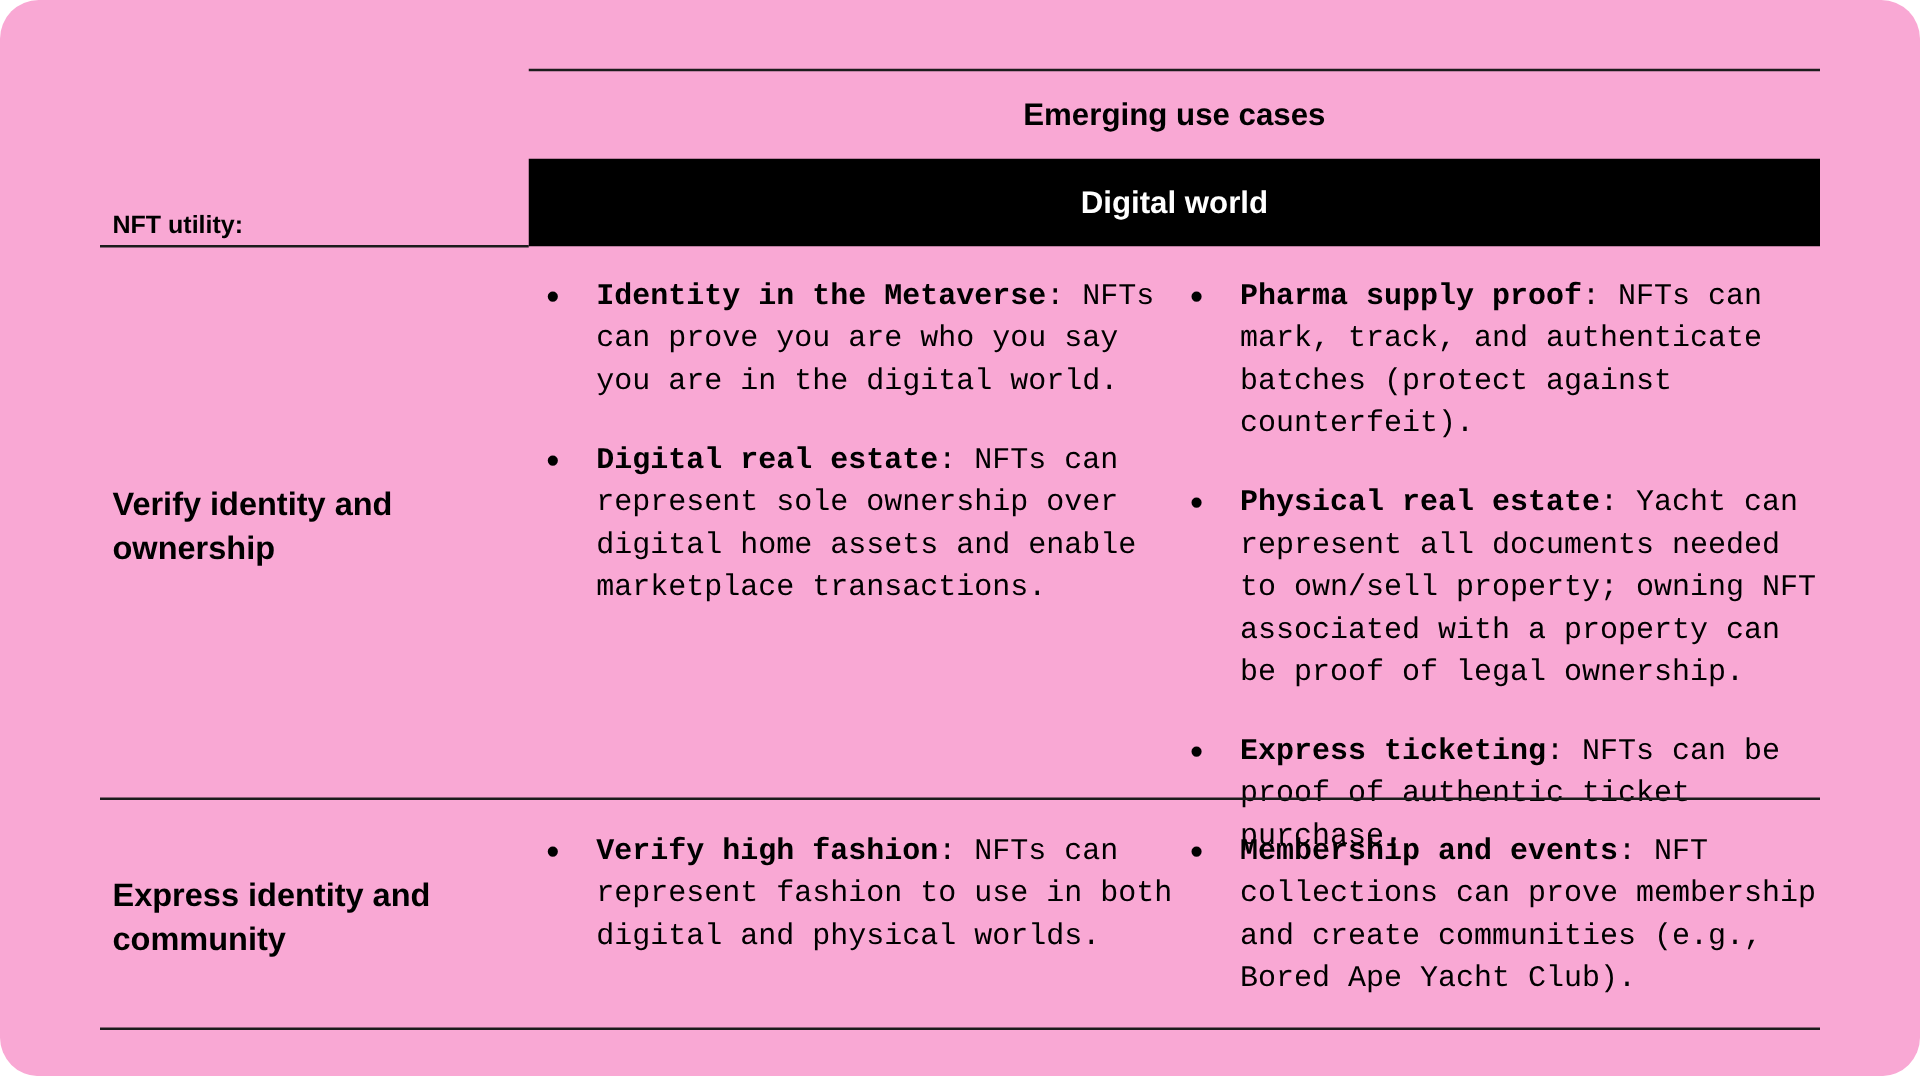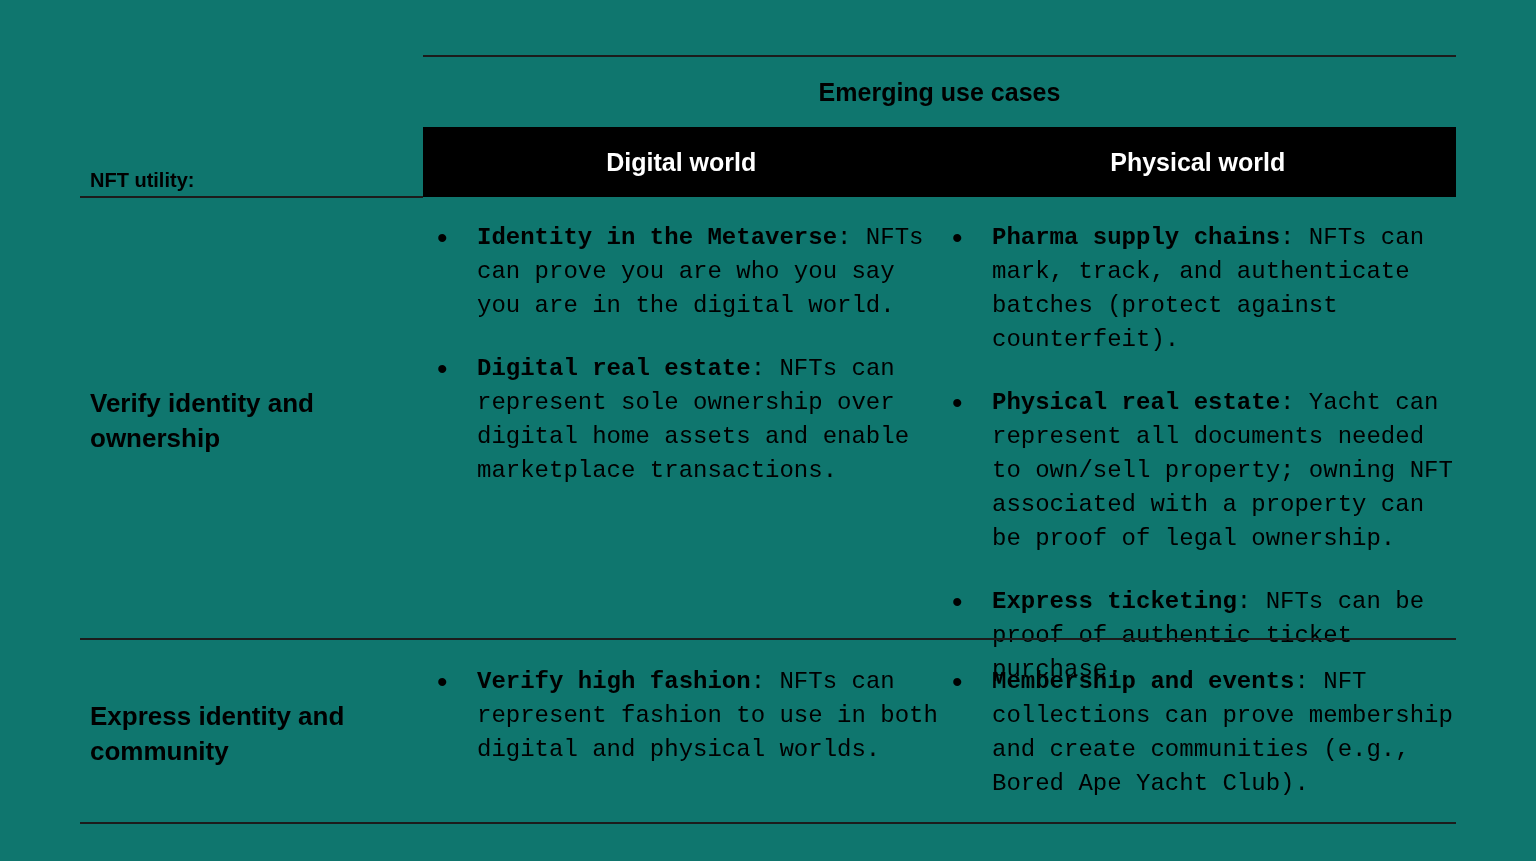--- a/index.html
+++ b/index.html
@@ -4,24 +4,25 @@
 <style>
   html, body {
     margin: 0;
     padding: 0;
     background: #ffffff;
   }
   .canvas {
     position: relative;
     width: 1536px;
     height: 861px;
-    background: #0f766e;
+    background: #f9a8d4;
     font-family: "Liberation Sans", sans-serif;
     color: #000000;
     overflow: hidden;
+    border-radius: 31px;
   }
   .rule {
     position: absolute;
     height: 2px;
     background: #1c1c1c;
   }
   .top-rule    { left: 423px; top: 55px;  width: 1033px; }
   .axis-rule   { left: 80px;  top: 196px; width: 343px;  }
   .mid-rule    { left: 80px;  top: 638px; width: 1376px; }
   .bottom-rule { left: 80px;  top: 822px; width: 1376px; }
@@ -85,21 +86,20 @@
 <body>
 
 <div class="canvas">
 
   <div class="rule top-rule"></div>
 
   <div class="group-title">Emerging use cases</div>
 
   <div class="header-bar">
     <div class="header-cell">Digital world</div>
-    <div class="header-cell">Physical world</div>
   </div>
 
   <div class="axis-label">NFT utility:</div>
   <div class="rule axis-rule"></div>
 
   <div class="row-label row1-label">Verify identity and ownership</div>
 
   <div class="bullet-list row1-digital">
     <div class="bullet-item">
       <span class="bullet">•</span>
@@ -107,21 +107,21 @@
     </div>
     <div class="bullet-item">
       <span class="bullet">•</span>
       <span class="item-text"><b>Digital real estate</b><span>: NFTs can represent sole ownership over digital home assets and enable marketplace transactions.</span></span>
     </div>
   </div>
 
   <div class="bullet-list row1-physical">
     <div class="bullet-item">
       <span class="bullet">•</span>
-      <span class="item-text"><b>Pharma supply chains</b><span>: NFTs can mark, track, and authenticate batches (protect against counterfeit).</span></span>
+      <span class="item-text"><b>Pharma supply proof</b><span>: NFTs can mark, track, and authenticate batches (protect against counterfeit).</span></span>
     </div>
     <div class="bullet-item">
       <span class="bullet">•</span>
       <span class="item-text"><b>Physical real estate</b><span>: Yacht can represent all documents needed to own/sell property; owning NFT associated with a property can be proof of legal ownership.</span></span>
     </div>
     <div class="bullet-item">
       <span class="bullet">•</span>
       <span class="item-text"><b>Express ticketing</b><span>: NFTs can be proof of authentic ticket purchase.</span></span>
     </div>
   </div>

